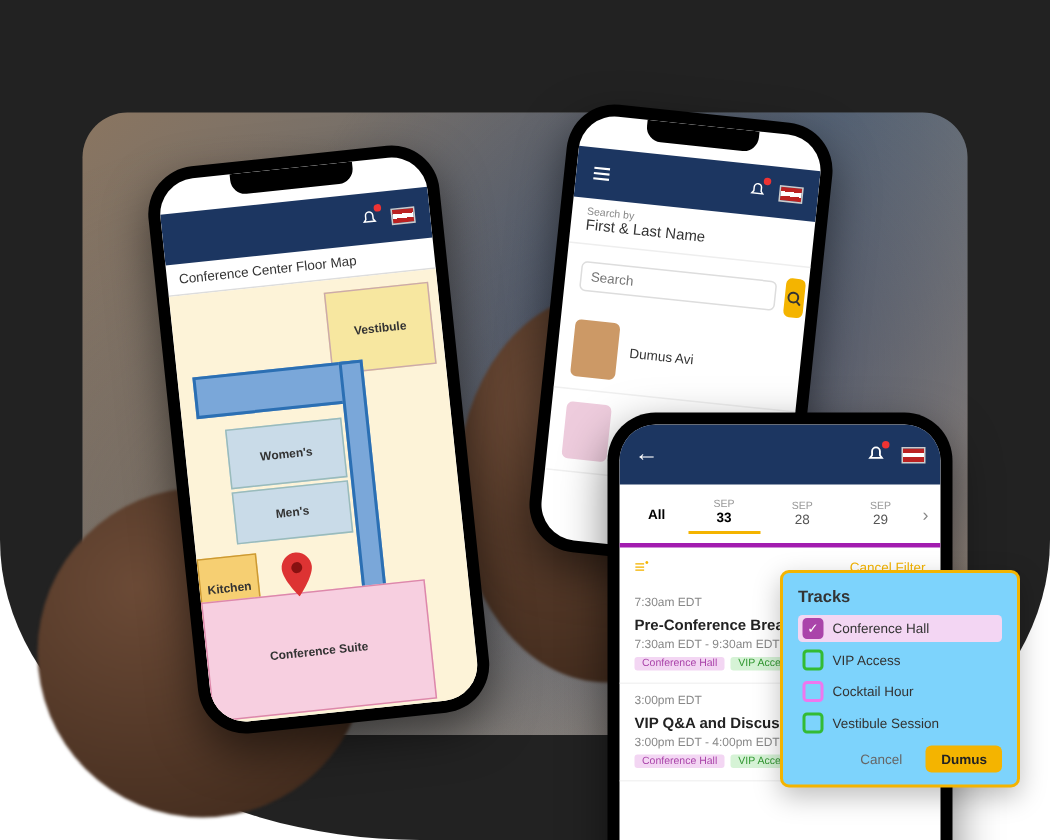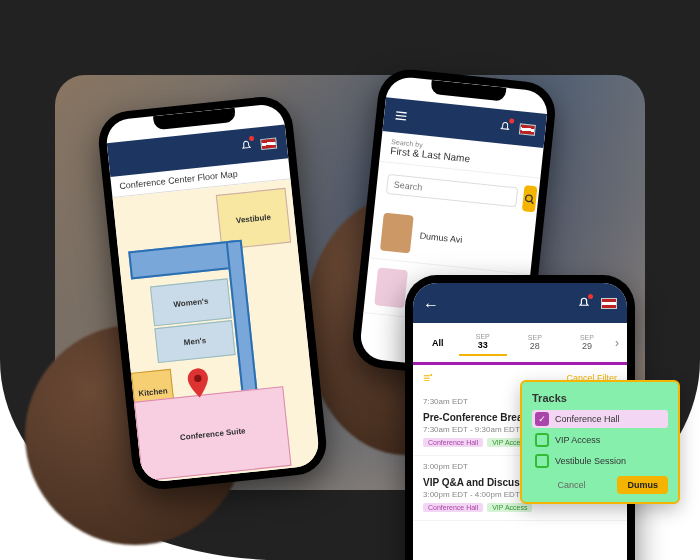--- a/index.html
+++ b/index.html
@@ -57,31 +57,31 @@
 .slot{font-size:8px;color:#888;padding:6px 10px 2px}
 .sess{padding:4px 10px 8px;border-bottom:1px solid #f3f3f3}
 .sess .t{font-size:10px;font-weight:600;color:#222;margin-bottom:2px}
 .sess .tm{font-size:8px;color:#888;margin-bottom:4px}
 .tags{display:flex;gap:4px;flex-wrap:wrap}
 .tag{font-size:7px;padding:1px 5px;border-radius:2px}
 .tag.hall{background:#f3d6f3;color:#a4a}
 .tag.vip{background:#d6f3d6;color:#393}
 
 
-.pop{position:absolute;top:380px;left:520px;width:160px;background:#86efac;border:2px solid #f4b400;border-radius:6px;padding:10px 10px 8px;box-shadow:0 6px 18px rgba(0,0,0,.25)}
+.pop{position:absolute;top:380px;left:520px;width:160px;background:#7dd3fc;border:2px solid #f4b400;border-radius:6px;padding:10px 10px 8px;box-shadow:0 6px 18px rgba(0,0,0,.25)}
 .pop h4{font-size:11px;font-weight:600;margin-bottom:6px;color:#333}
 .trk{display:flex;align-items:center;gap:6px;padding:2px 3px;margin-bottom:3px;border-radius:3px}
 .trk.sel{background:#f3d6f3}
 .cb{width:14px;height:14px;border:2px solid;border-radius:3px;display:flex;align-items:center;justify-content:center;font-size:9px;color:#fff}
 .cb.purple{border-color:#a4a;background:#a4a}
 .cb.green{border-color:#3b3}
 .cb.pink{border-color:#e7e}
 .cb.green2{border-color:#3b3}
 .trk span.lbl{font-size:9px;color:#333}
-.pop-actions{display:flex;justify-content:flex-end;gap:22px;margin-top:6px}
+.pop-actions{display:flex;justify-content:flex-end;gap:6px;margin-top:6px}
 .btn{font-size:9px;padding:4px 10px;border-radius:4px;border:none;cursor:pointer}
 .btn.cancel{background:transparent;color:#666}
 .btn.apply{background:#f4b400;color:#222;font-weight:600}
 
 .hand{position:absolute;border-radius:50%;background:radial-gradient(circle at 30% 30%,#6b4a36,#3a2518);filter:blur(1px)}
 </style>
 </head>
 <body>
 
 <div class="dark-bg"></div>
@@ -225,20 +225,24 @@
   <h4>Tracks</h4>
   <div class="trk sel">
     <div class="cb purple">✓</div>
     <span class="lbl">Conference Hall</span>
   </div>
   <div class="trk">
     <div class="cb green"></div>
     <span class="lbl">VIP Access</span>
   </div>
   <div class="trk">
+    <div class="cb pink"></div>
+    <span class="lbl">Cocktail Hour</span>
+  </div>
+  <div class="trk">
     <div class="cb green2"></div>
     <span class="lbl">Vestibule Session</span>
   </div>
   <div class="pop-actions">
     <button class="btn cancel">Cancel</button>
     <button class="btn apply">Dumus</button>
   </div>
 </div>
 
 </body></html>

